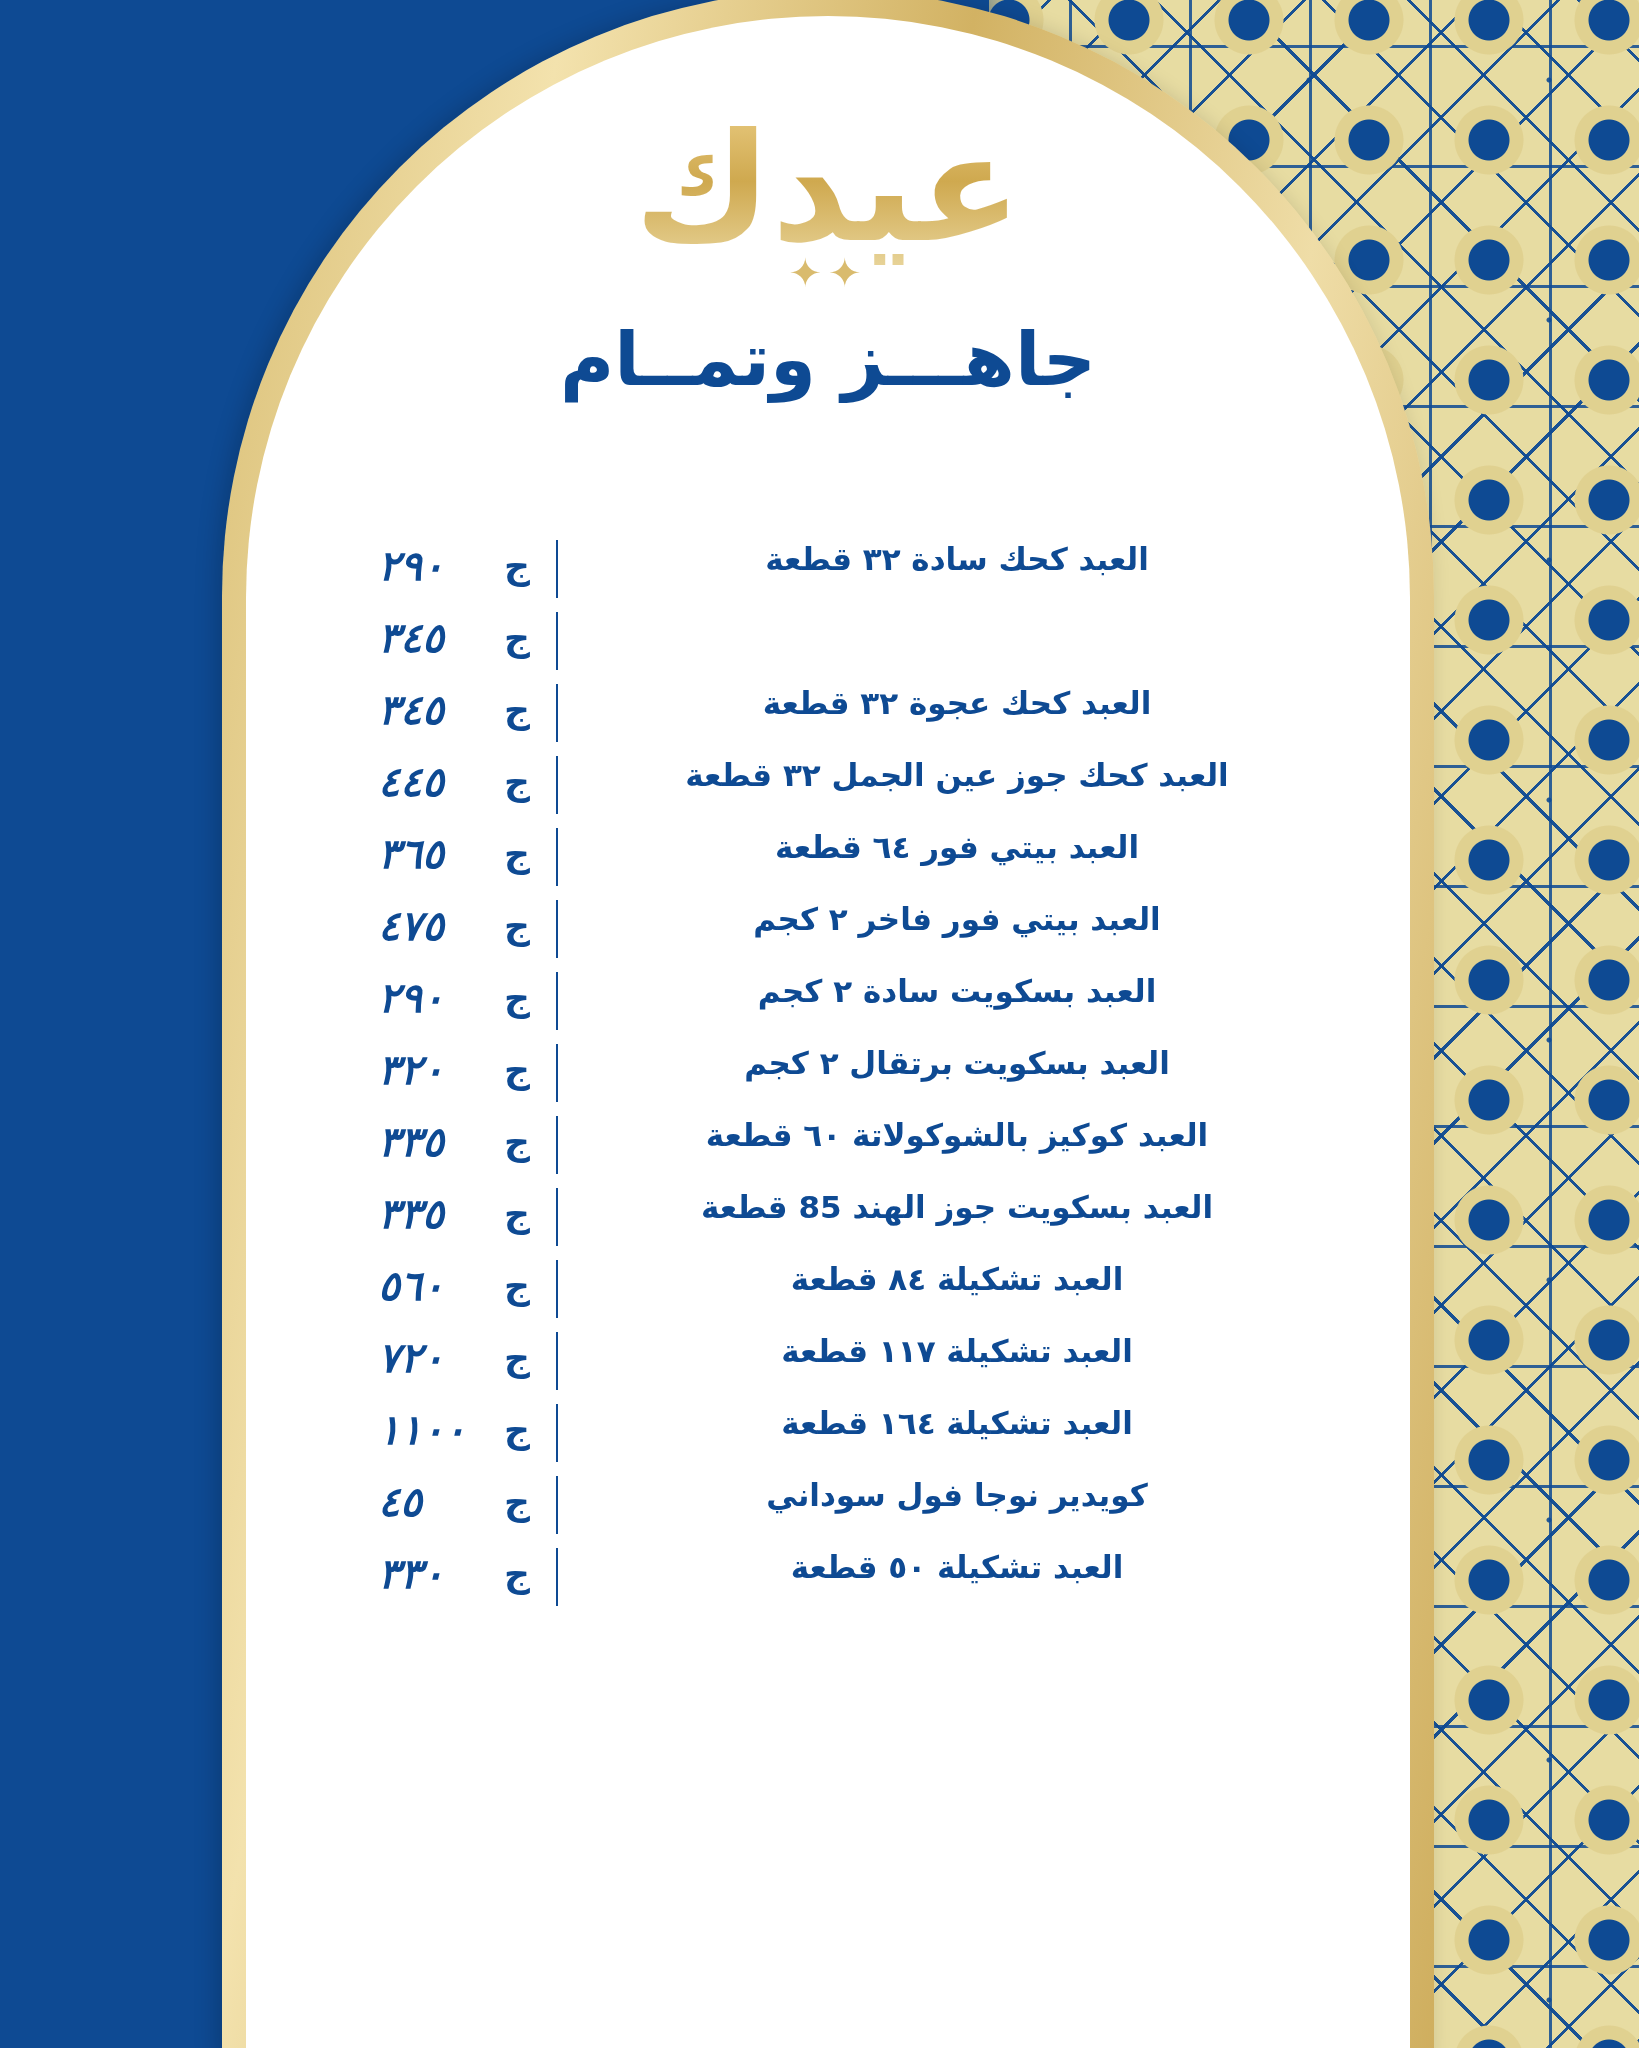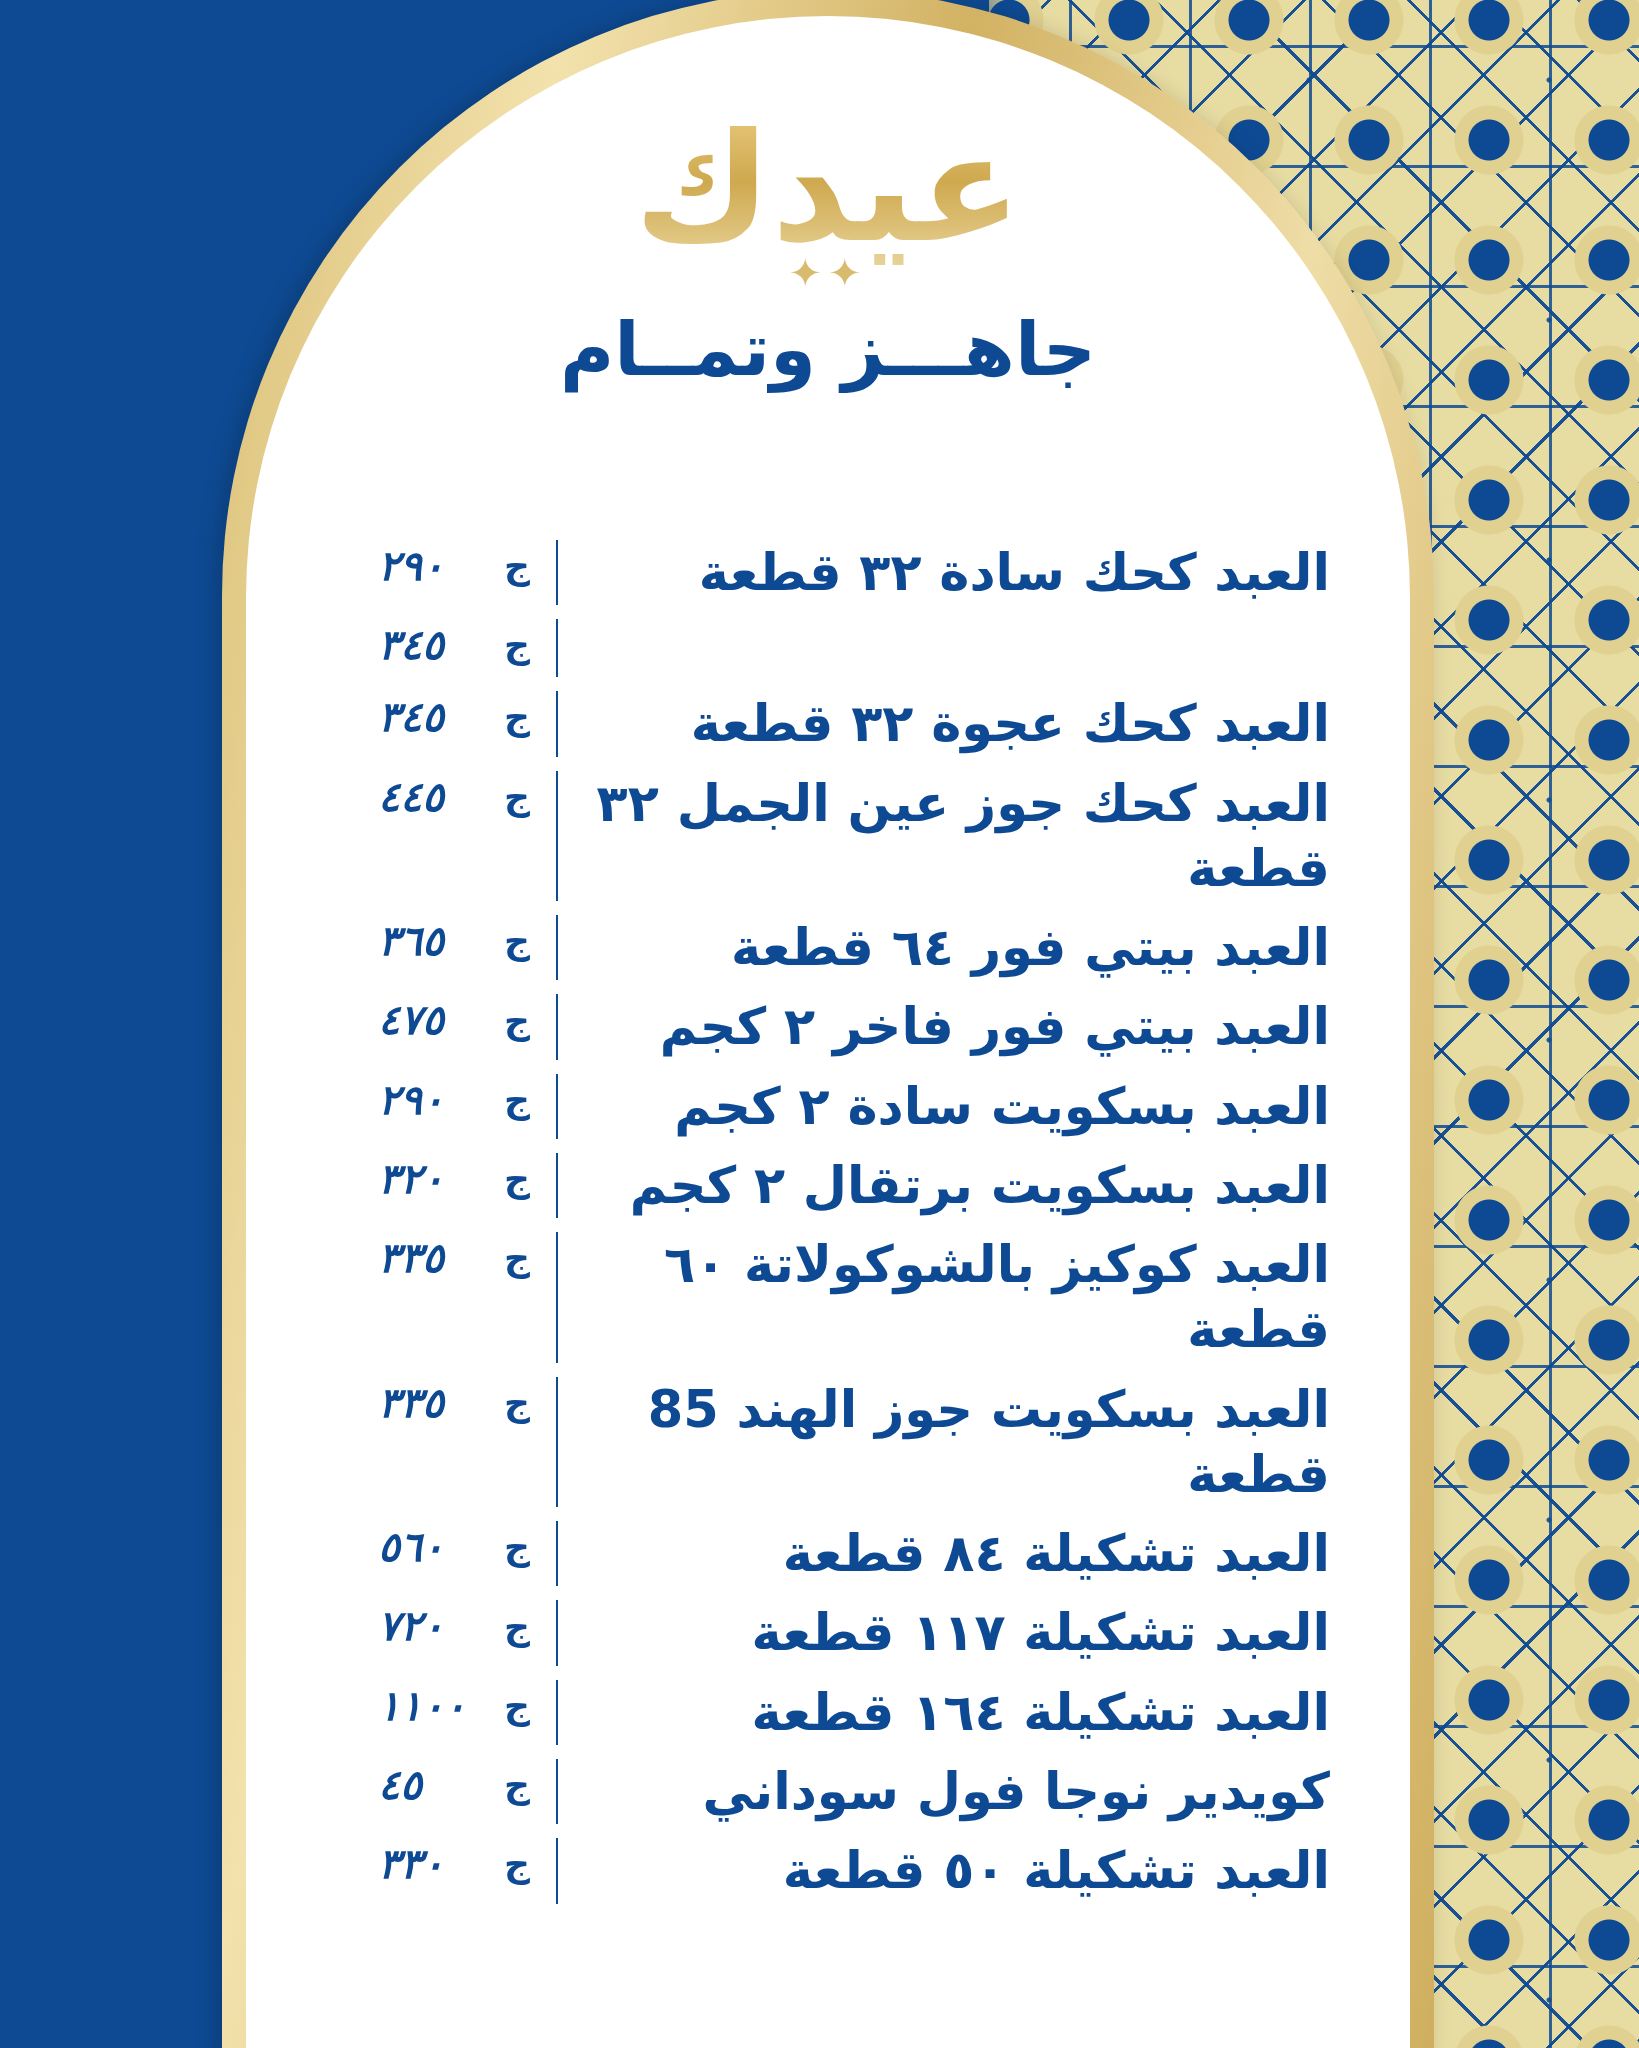--- a/index.html
+++ b/index.html
@@ -102,21 +102,21 @@
     color: transparent;
     letter-spacing: -2px;
   }
   .sparkles {
     margin-top: -18px;
     font-size: 40px;
     color: #d9bb6e;
     letter-spacing: 6px;
   }
   .title-sub {
-    margin-top: 10px;
+    margin-top: 20px;
     font-size: 74px;
     font-weight: 700;
     color: #0e4a93;
     letter-spacing: 2px;
   }
 
   
   .menu {
     position: absolute;
     left: 330px;
@@ -125,23 +125,23 @@
   }
   .menu-row {
     display: flex;
     flex-direction: row;
     align-items: flex-start;
     justify-content: flex-end;
     margin-bottom: 14px;
   }
   .item-name {
     flex: 1 1 auto;
-    text-align: right;
+    text-align: center;
     color: #0e4a93;
-    font-size: 51px;
+    font-size: 31px;
     font-weight: 700;
     line-height: 1.28;
     padding-left: 26px;
     direction: rtl;
   }
   .divider-cell {
     flex: 0 0 2px;
     align-self: stretch;
     background: #0e4a93;
     min-height: 58px;

